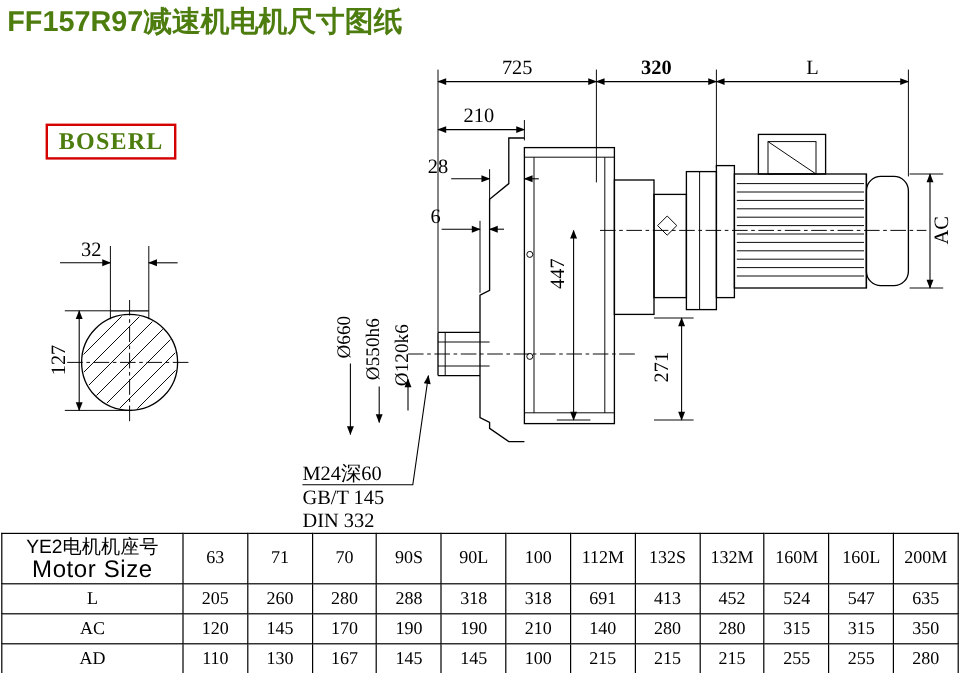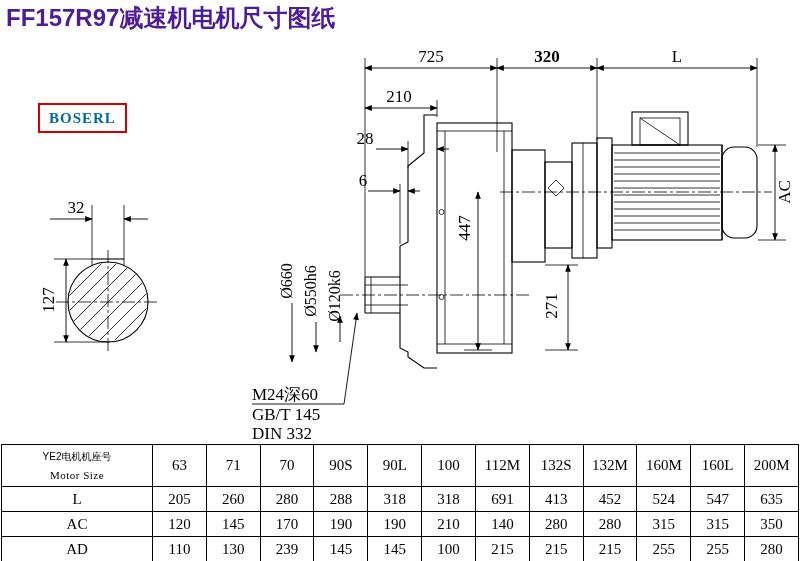--- a/index.html
+++ b/index.html
@@ -1,40 +1,40 @@
 <!DOCTYPE html>
 <html><head>
 <meta charset="utf-8">
 <style>
   html,body { margin:0; padding:0; background:#fff; }
   .page { position:relative; width:800px; height:561px; background:#ffffff; overflow:hidden;
           font-family:"Liberation Sans", sans-serif; }
-  .title { position:absolute; left:6px; top:2px; font-size:24px; font-weight:bold; color:#4c1d95;
+  .title { position:absolute; left:6px; top:2px; font-size:24px; font-weight:bold; color:#4d7c0f;
            font-family:"Liberation Sans", sans-serif; white-space:nowrap; }
   .logo { position:absolute; left:38px; top:103px; border:2px solid #d40000; padding:0 9px;
-          color:#0369a1; font-size:15px; font-weight:bold; line-height:26px;
+          color:#4d7c0f; font-size:20px; font-weight:bold; line-height:26px;
           font-family:"Liberation Serif", serif; letter-spacing:1px; }
   svg.drawing { position:absolute; left:0; top:0; }
   svg .ln  { stroke:#000; stroke-width:1.1; fill:none; }
   svg .thin{ stroke:#000; stroke-width:0.8; fill:none; }
   svg .dim { stroke:#000; stroke-width:0.9; fill:none; }
   svg .cl  { stroke:#000; stroke-width:0.8; fill:none; stroke-dasharray:13 3 3 3; }
   svg .hatch { stroke:#000; stroke-width:0.8; }
   svg text.d { font-family:"Liberation Serif", serif; font-size:17px; fill:#000; }
   svg text.b { font-weight:bold; }
   svg text.s { font-size:16px; }
   table.dim-table { position:absolute; left:1px; top:444px; width:798px; height:117px;
                     border-collapse:collapse; table-layout:fixed; background:#fff; }
   table.dim-table td { border:1px solid #000; text-align:center; vertical-align:middle; padding:0;
                        font-family:"Liberation Serif", serif; font-size:15px; color:#000; }
   table.dim-table td:first-child { width:150px; }
   table.dim-table tr.hdr { height:42px; }
   table.dim-table tr.row { height:25px; }
-  .cn { font-size:10px; font-family:"Liberation Sans", sans-serif; line-height:19px; }
-  .en { font-size:11px; font-family:Liberation Serif, serif; line-height:18px; letter-spacing:0.5px; }
+  .cn { font-size:16px; font-family:"Liberation Sans", sans-serif; line-height:19px; }
+  .en { font-size:20px; font-family:Liberation Sans, sans-serif; line-height:18px; letter-spacing:0.5px; }
 </style>
 </head>
 <body>
 
 <div class="page">
 
   <div class="title">FF157R97减速机电机尺寸图纸</div>
   <div class="logo">BOSERL</div>
 
   <svg class="drawing" width="800" height="444" viewBox="0 0 800 444">
@@ -239,21 +239,21 @@
           <td>280</td>
           <td>280</td>
           <td>315</td>
           <td>315</td>
           <td>350</td>
         </tr>
         <tr class="row">
           <td>AD</td>
           <td>110</td>
           <td>130</td>
-          <td>239</td>
+          <td>167</td>
           <td>145</td>
           <td>145</td>
           <td>100</td>
           <td>215</td>
           <td>215</td>
           <td>215</td>
           <td>255</td>
           <td>255</td>
           <td>280</td>
         </tr>

